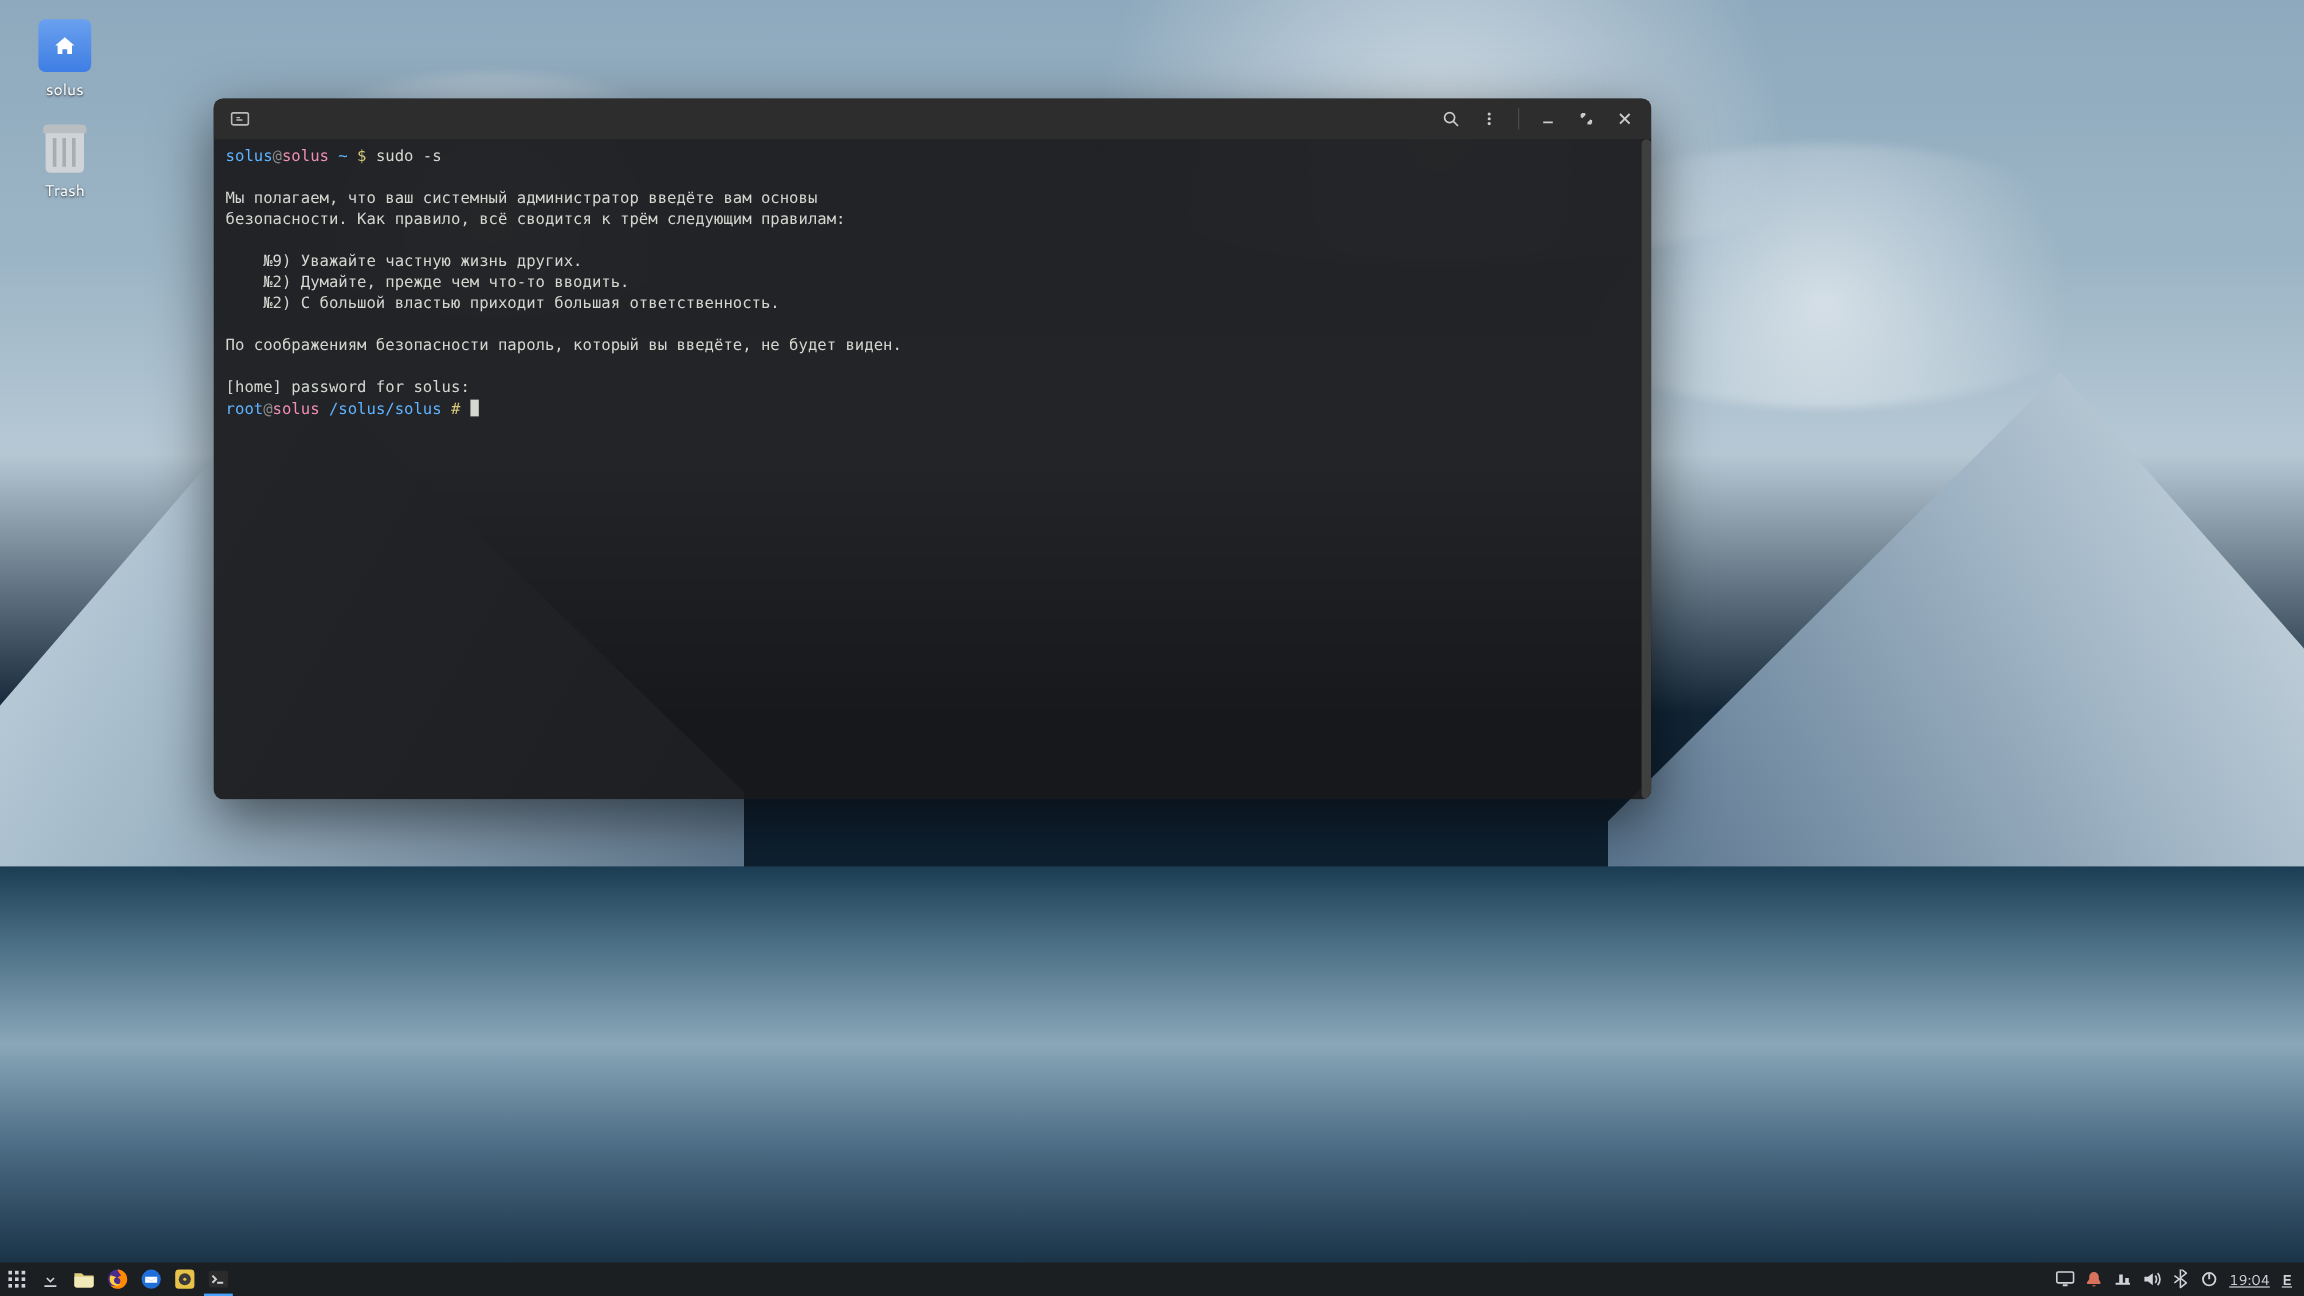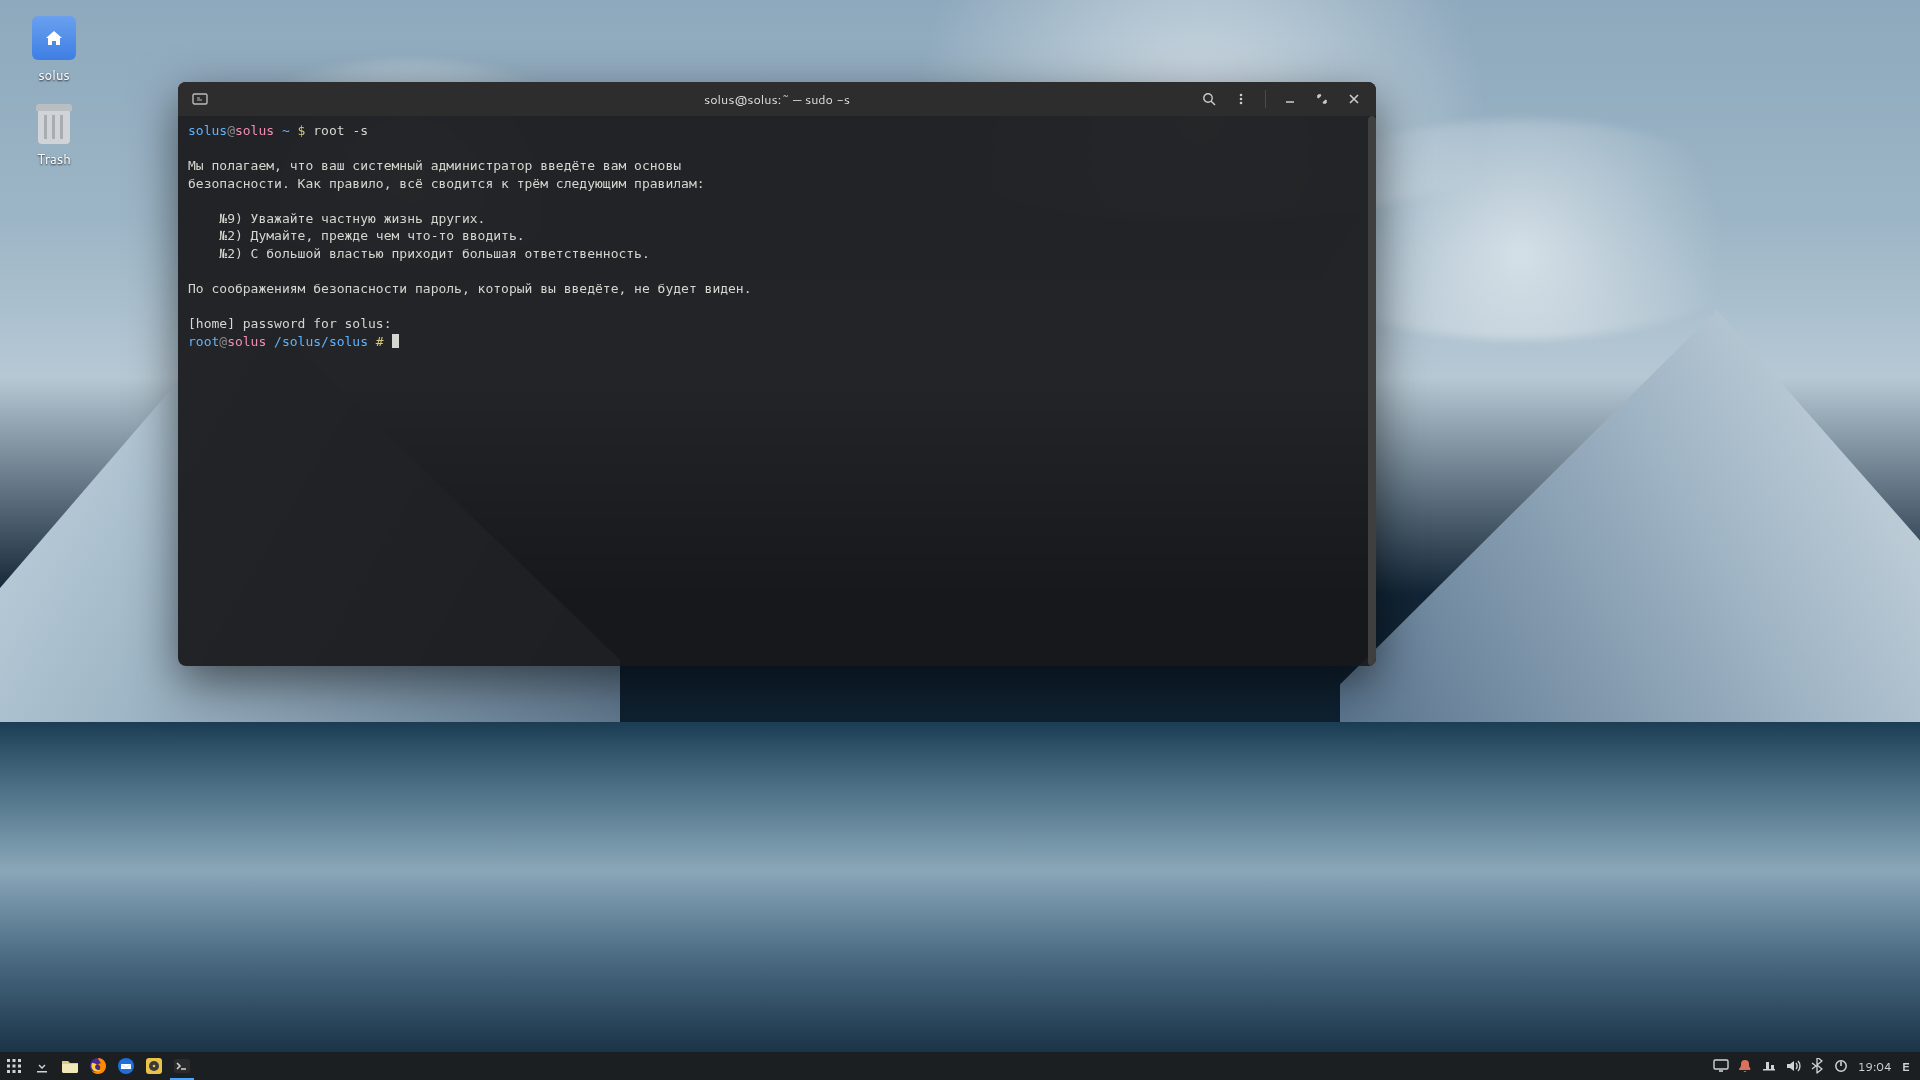--- a/index.html
+++ b/index.html
@@ -31,21 +31,21 @@
   .termwrap{flex:1;display:flex;position:relative;}
   .term{flex:1;padding:6px 10px 10px;font:13px/1.35 "DejaVu Sans Mono","Liberation Mono",monospace;color:#d3d7cf;white-space:pre;overflow:hidden;}
   .t-blue{color:#5fb3ff;}
   .t-pink{color:#f08fb0;}
   .t-gray{color:#888;}
   .t-ylw{color:#d5c87a;}
   .cursor{display:inline-block;width:7px;height:14px;background:#d3d7cf;vertical-align:-2px;}
   .scrollbar{width:8px;background:#1f1f1f;}
   .scrollbar .thumb{width:8px;height:100%;background:#3f3f3f;border-radius:4px;}
   
-  .panel{position:absolute;left:0;right:0;bottom:0;height:28px;background:#1c1f22;display:flex;align-items:center;color:#cfd3d8;font-size:12px;}
+  .panel{position:absolute;left:0;right:0;bottom:0;height:28px;background:#1c1f22;display:flex;align-items:center;color:#cfd3d8;font-size:12px;text-decoration:underline;}
   .panel .plbtn{width:28px;height:28px;display:flex;align-items:center;justify-content:center;}
   .panel .active{position:relative;}
   .panel .active::after{content:"";position:absolute;left:2px;right:2px;bottom:0;height:2px;background:#4aa3ff;}
   .spacer{flex:1;}
   .tray{display:flex;align-items:center;gap:2px;padding-right:6px;}
   .tray .tic{width:22px;height:28px;display:flex;align-items:center;justify-content:center;}
   svg{display:block;}
 </style>
 </head>
 <body>
@@ -75,21 +75,20 @@
 <div class="win">
   <div class="titlebar">
     <div class="tb-left">
       <div class="tb-btn">
         <svg width="16" height="14" viewBox="0 0 16 14">
             <rect x="1" y="2" width="14" height="10" rx="1.5" fill="none" stroke="#bbb" stroke-width="1.4"></rect>
             <path d="M5 6h3M5 8h5" stroke="#bbb" stroke-width="1.2"></path>
           </svg>
       </div>
     </div>
-    <div class="title">solus@solus:~ — sudo -s</div>
     <div class="tb-right" style="margin-left:auto">
       <div class="tb-btn">
         <svg width="14" height="14" viewBox="0 0 14 14">
             <circle cx="6" cy="6" r="4.2" fill="none" stroke="#ccc" stroke-width="1.4"></circle>
             <path d="M9.2 9.2 13 13" stroke="#ccc" stroke-width="1.4"></path>
           </svg>
       </div>
       <div class="tb-btn">
         <svg width="14" height="14" viewBox="0 0 14 14">
             <circle cx="7" cy="3" r="1.3" fill="#ccc"></circle>
@@ -109,21 +108,21 @@
           </svg>
       </div>
       <div class="tb-btn">
         <svg width="12" height="12" viewBox="0 0 12 12">
             <path d="M2 2 10 10M10 2 2 10" stroke="#ccc" stroke-width="1.6"></path>
           </svg>
       </div>
     </div>
   </div>
   <div class="termwrap">
-    <div class="term"><span class="t-blue">solus</span><span class="t-gray">@</span><span class="t-pink">solus</span><span class="t-blue"> ~ </span><span class="t-ylw">$ </span><span>root -s</span>
+    <div class="term"><span class="t-blue">solus</span><span class="t-gray">@</span><span class="t-pink">solus</span><span class="t-blue"> ~ </span><span class="t-ylw">$ </span><span>sudo -s</span>
 
 <span>Мы полагаем, что ваш системный администратор введёте вам основы</span>
 <span>безопасности. Как правило, всё сводится к трём следующим правилам:</span>
 
 <span>    №9) Уважайте частную жизнь других.</span>
 <span>    №2) Думайте, прежде чем что-то вводить.</span>
 <span>    №2) С большой властью приходит большая ответственность.</span>
 
 <span>По соображениям безопасности пароль, который вы введёте, не будет виден.</span>
 

